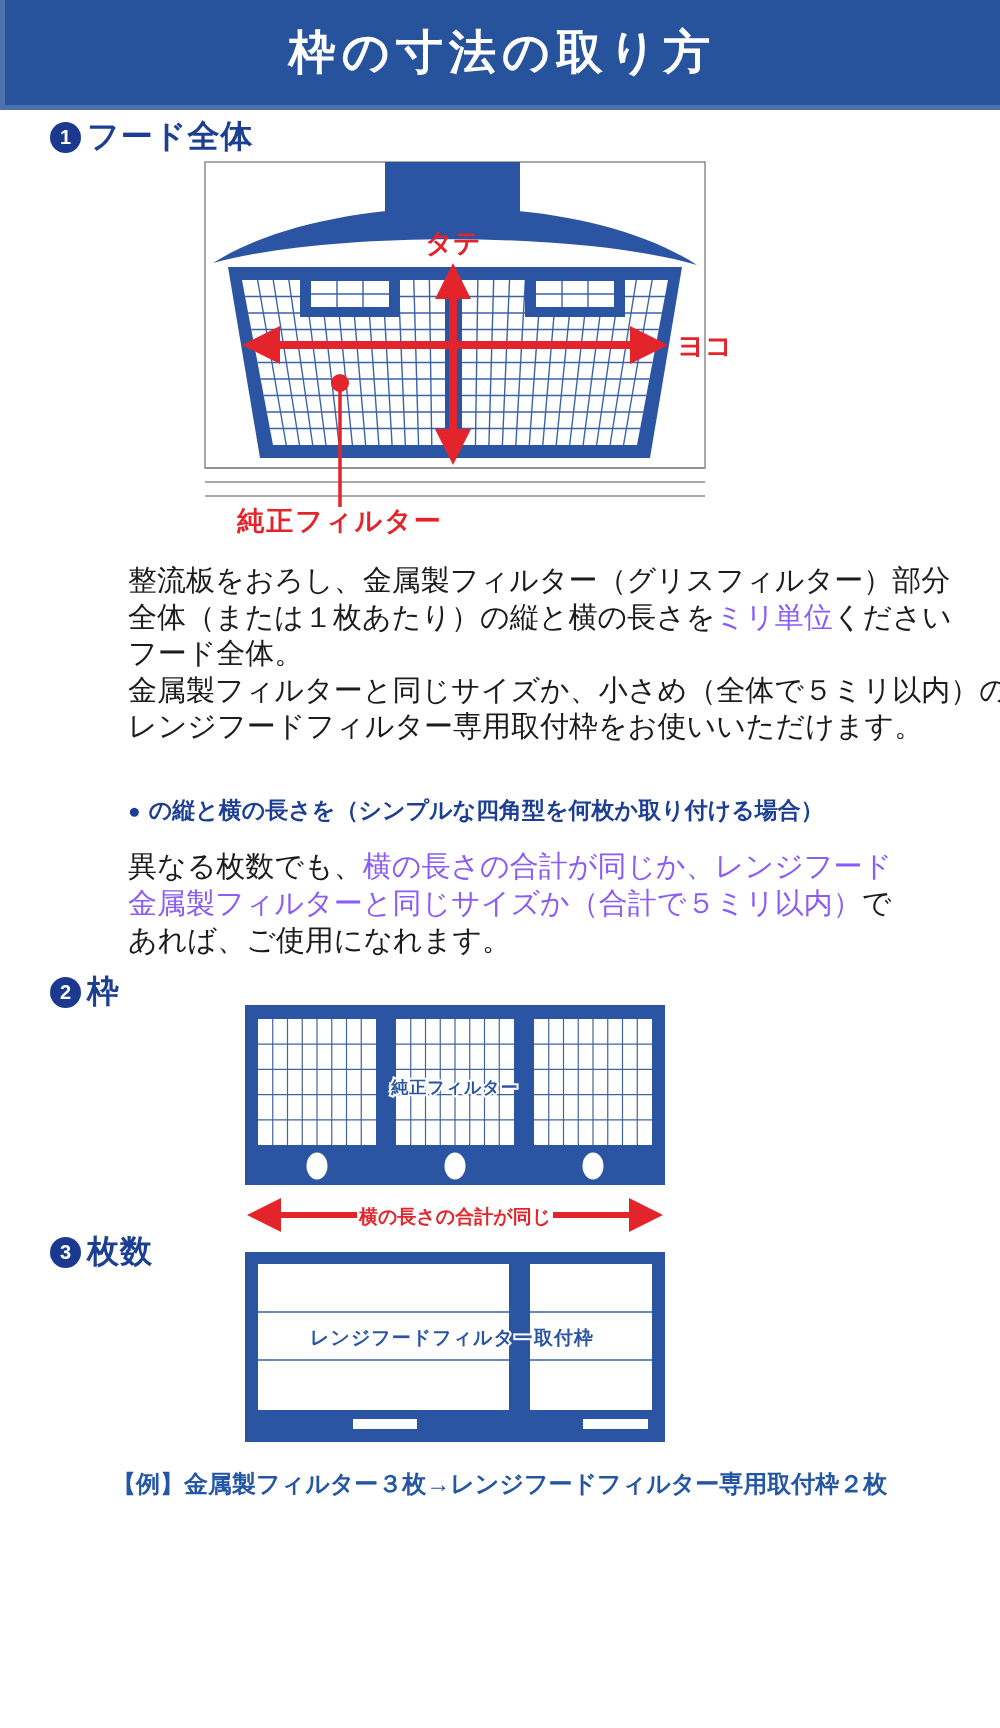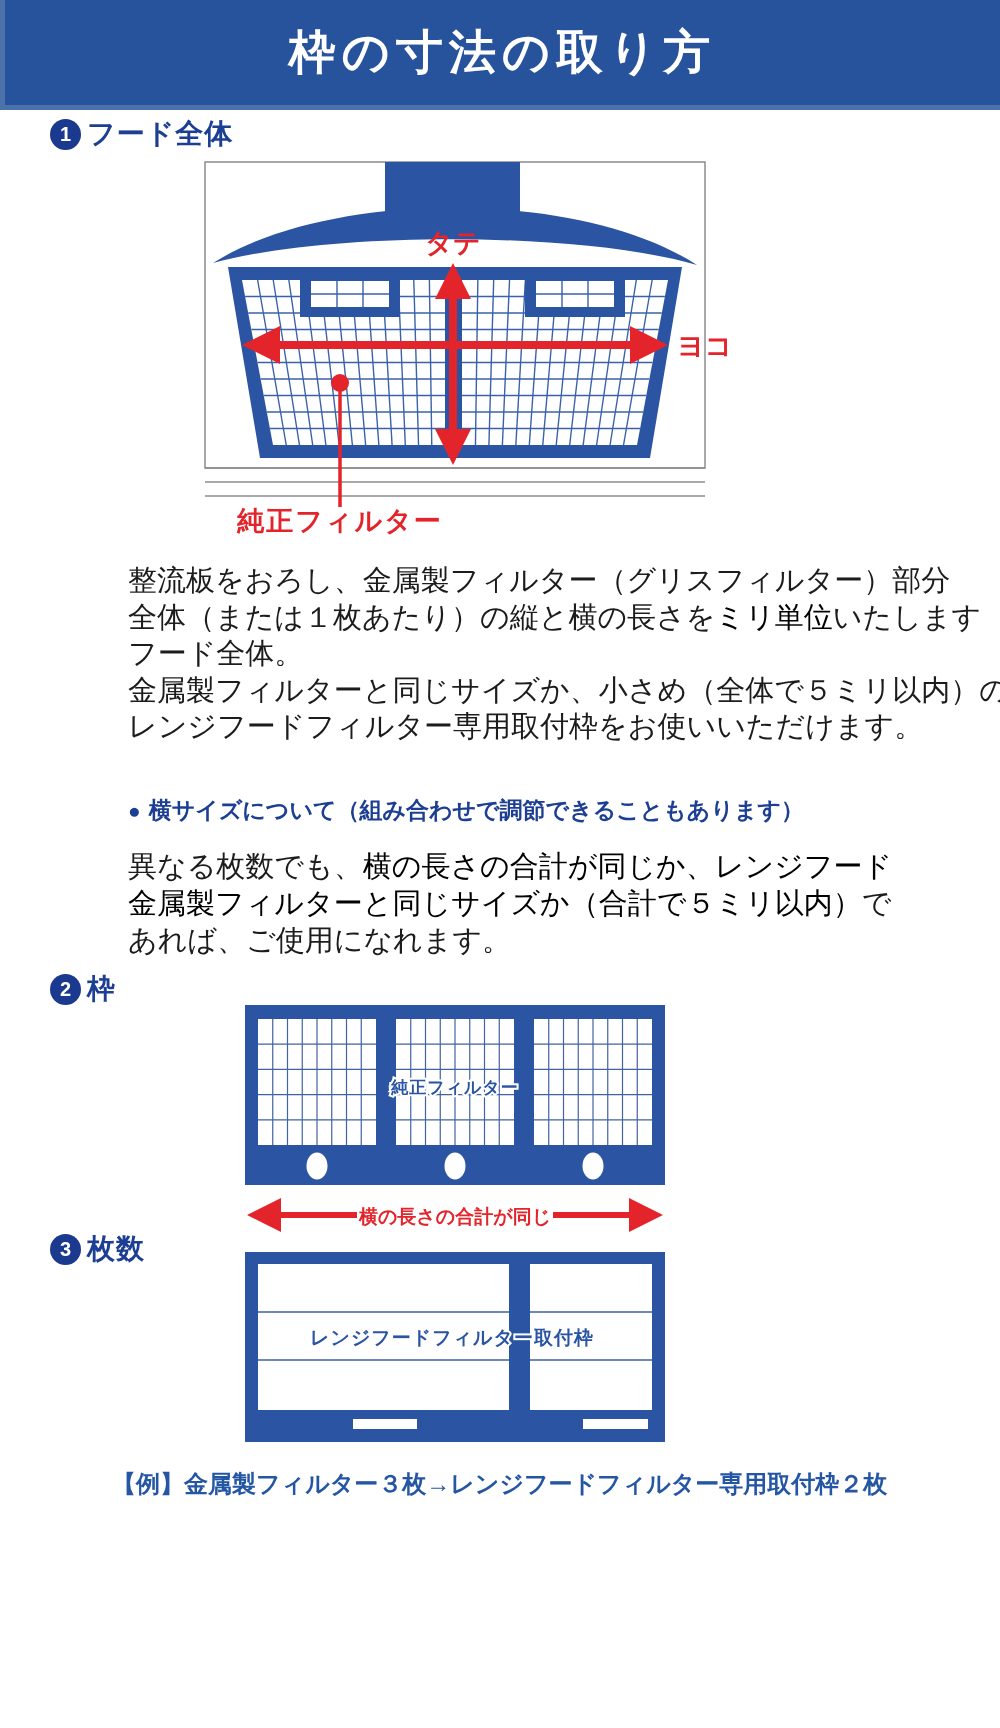--- a/index.html
+++ b/index.html
@@ -14,25 +14,25 @@
     box-sizing:border-box;display:flex;align-items:center;justify-content:center;
   }
   #header .title{color:#ffffff;font-size:47px;font-weight:bold;letter-spacing:6px;}
   #footer{position:absolute;left:0;top:1711px;width:1000px;height:17px;background:#27539C;}
   
   .sec-head{position:absolute;display:flex;align-items:center;}
   .badge{
     width:31px;height:31px;border-radius:50%;background:#1B3A8F;color:#fff;
     font-size:20px;font-weight:bold;display:flex;align-items:center;justify-content:center;flex:0 0 31px;
   }
-  .sec-label{color:#1C3E93;font-size:28px;font-weight:bold;margin-left:6px;letter-spacing:1px;}
+  .sec-label{color:#1C3E93;font-size:32px;font-weight:bold;margin-left:6px;letter-spacing:1px;}
   
   .para{position:absolute;font-size:29px;line-height:36.5px;white-space:nowrap;}
   .seg-black{color:#1C1C1C;}
-  .seg-blue{color:#000000;}
+  .seg-blue{color:#8b5cf6;}
   
   #note-head{position:absolute;left:128px;top:795px;font-size:23px;font-weight:bold;color:#1C3E93;white-space:nowrap;}
   #note-head .bullet{font-size:21px;margin-right:8px;}
   
   #example-caption{position:absolute;left:112px;top:1468px;font-size:24px;font-weight:bold;color:#2456A4;white-space:nowrap;text-align:center;}
   svg{position:absolute;}
   svg text{font-family:"Liberation Sans","DejaVu Sans",sans-serif;}
 </style>
 </head>
 <body>
@@ -141,28 +141,28 @@
 
     <g>
       <circle cx="160" cy="228" r="9" fill="#E3242B"></circle>
       <line x1="160" y1="234" x2="160" y2="352" stroke="#E3242B" stroke-width="3.5"></line>
     </g>
     <text x="160" y="375" text-anchor="middle" font-size="27" font-weight="bold" fill="#E3242B" letter-spacing="2">純正フィルター</text>
   </svg>
 
   <div class="para" style="left:128px;top:562px;">
       <div><span class="seg-black">整流板をおろし、金属製フィルター（グリスフィルター）部分</span></div>
-      <div><span class="seg-black">全体（または１枚あたり）の縦と横の長さを</span><span class="seg-blue">ミリ単位</span><span class="seg-black">いたします</span></div>
+      <div><span class="seg-black">全体（または１枚あたり）の縦と横の長さを</span><span class="seg-blue">ミリ単位</span><span class="seg-black">ください</span></div>
       <div><span class="seg-black">フード全体。</span></div>
       <div><span class="seg-black">金属製フィルターと同じサイズか、小さめ（全体で５ミリ以内）の</span></div>
       <div><span class="seg-black">レンジフードフィルター専用取付枠をお使いいただけます。</span></div>
     </div>
 
   <div id="note-head">
-    <span class="bullet">●</span><span>横サイズについて（組み合わせで調節できることもあります）</span>
+    <span class="bullet">●</span><span>の縦と横の長さを（シンプルな四角型を何枚か取り付ける場合）</span>
   </div>
 
   <div class="para" style="left:128px;top:848px;line-height:37px;">
       <div><span class="seg-black">異なる枚数でも、</span><span class="seg-blue">横の長さの合計が同じか、レンジフード</span></div>
       <div><span class="seg-blue">金属製フィルターと同じサイズか（合計で５ミリ以内）</span><span class="seg-black">で</span></div>
       <div><span class="seg-black">あれば、ご使用になれます。</span></div>
     </div>
 
   <div class="sec-head" style="left:50px;top:970px;">
     <div class="badge">2</div>

